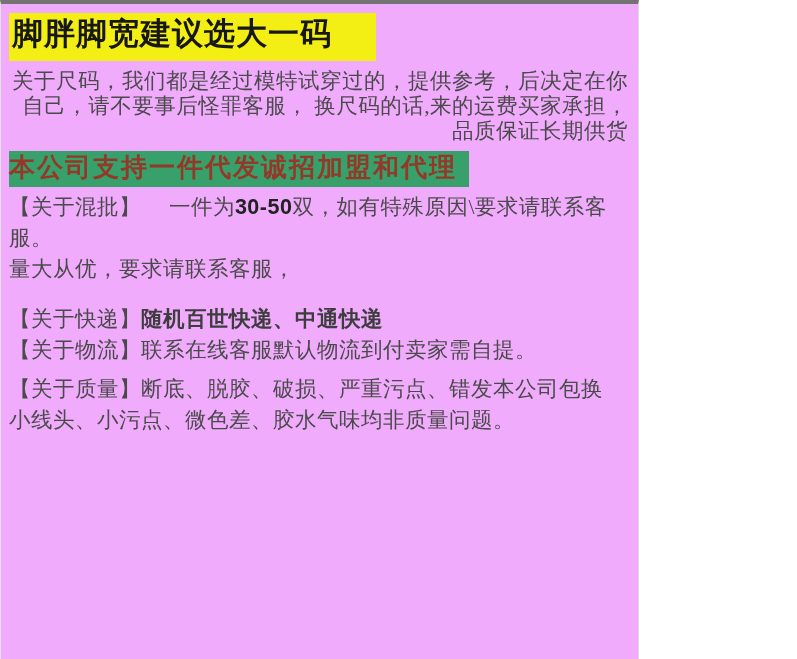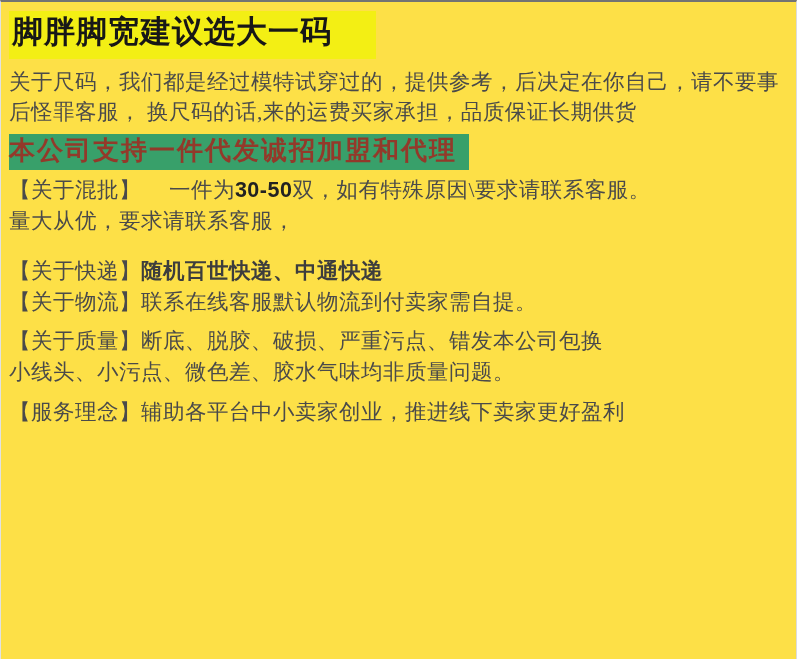--- a/index.html
+++ b/index.html
@@ -1,46 +1,47 @@
 <!DOCTYPE html>
 <html><head>
 <meta charset="utf-8">
 <style>
   * { margin: 0; padding: 0; box-sizing: border-box; }
   html, body { background: #ffffff; }
   .page {
     position: relative;
-    width: 797px;
+    width: 639px;
     height: 659px;
-    background: #fde047;
+    background: #f0abfc;
     border-left: 1px solid #e2e2e2;
     border-right: 1px solid #dcdcdc;
-    border-top: 2px solid #737373;
+    border-top: 4px solid #737373;
     padding: 6px 10px 0 8px;
     overflow: hidden;
     font-family: "Liberation Serif", "DejaVu Serif", serif;
     color: #474747;
   }
   .title-banner {
     display: inline-block;
     background: #f3ef14;
     color: #171717;
     font-size: 31px;
     font-weight: 700;
     line-height: 34px;
     letter-spacing: 1px;
     padding: 4px 44px 10px 3px;
     margin-top: 3px;
   }
   .size-note {
     margin-top: 8px;
     font-size: 21.5px;
-    line-height: 30px;
+    line-height: 25px;
     color: #4a4a4a;
     letter-spacing: 0.5px;
+    text-align: right;
   }
   .promo-banner {
     display: inline-block;
     background: #38a06a;
     color: #93392a;
     font-size: 26px;
     font-weight: 700;
     line-height: 30px;
     letter-spacing: 2px;
     padding: 2px 12px 4px 0;
@@ -86,15 +87,14 @@
 
 
   <p class="para gap-before"><span>【关于快递】</span><span class="bold-sans">随机百世快递、中通快递</span></p>
 
   <p class="para">【关于物流】联系在线客服默认物流到付卖家需自提。</p>
 
   <p class="para small-gap-before">【关于质量】断底、脱胶、破损、严重污点、错发本公司包换</p>
 
   <p class="para">小线头、小污点、微色差、胶水气味均非质量问题。</p>
 
-  <p class="para service-line">【服务理念】辅助各平台中小卖家创业，推进线下卖家更好盈利</p>
 
 </div>
 
 </body></html>

